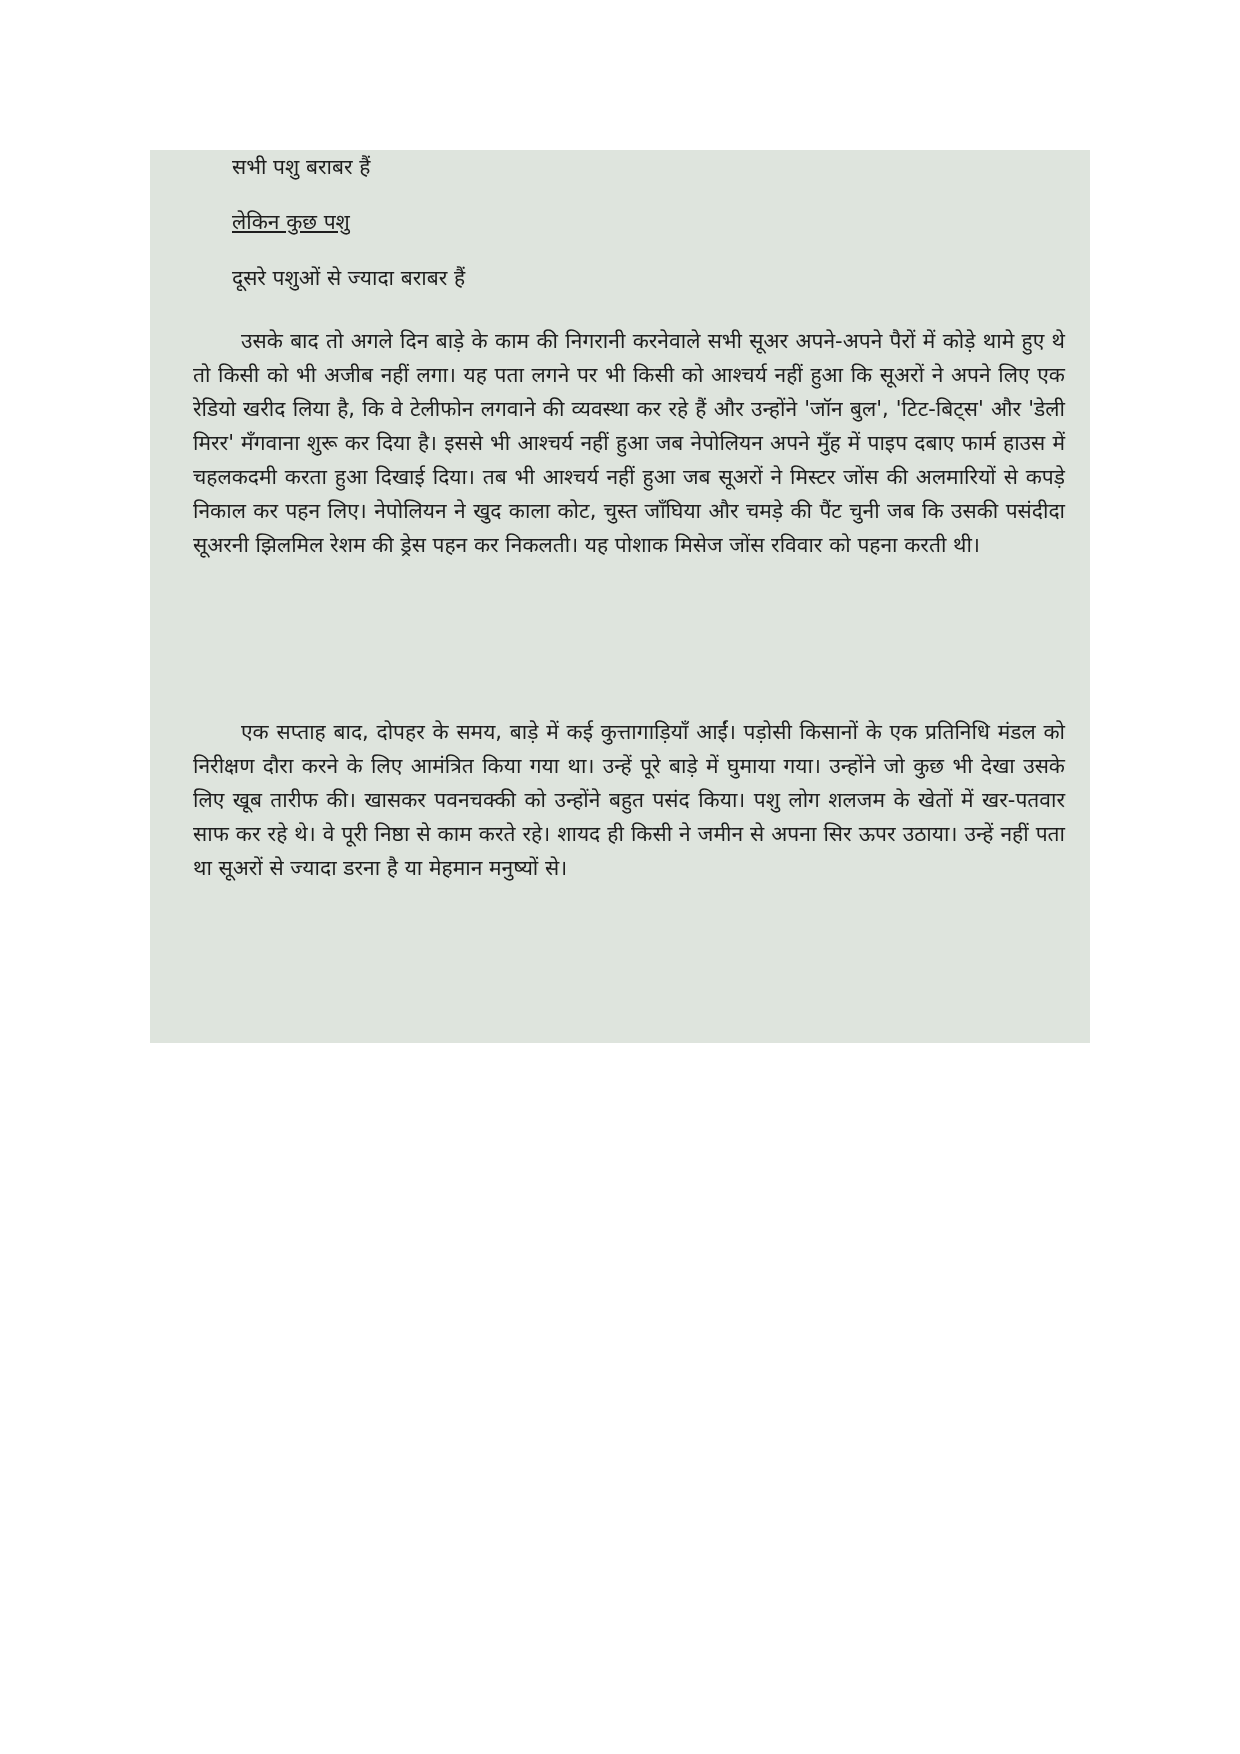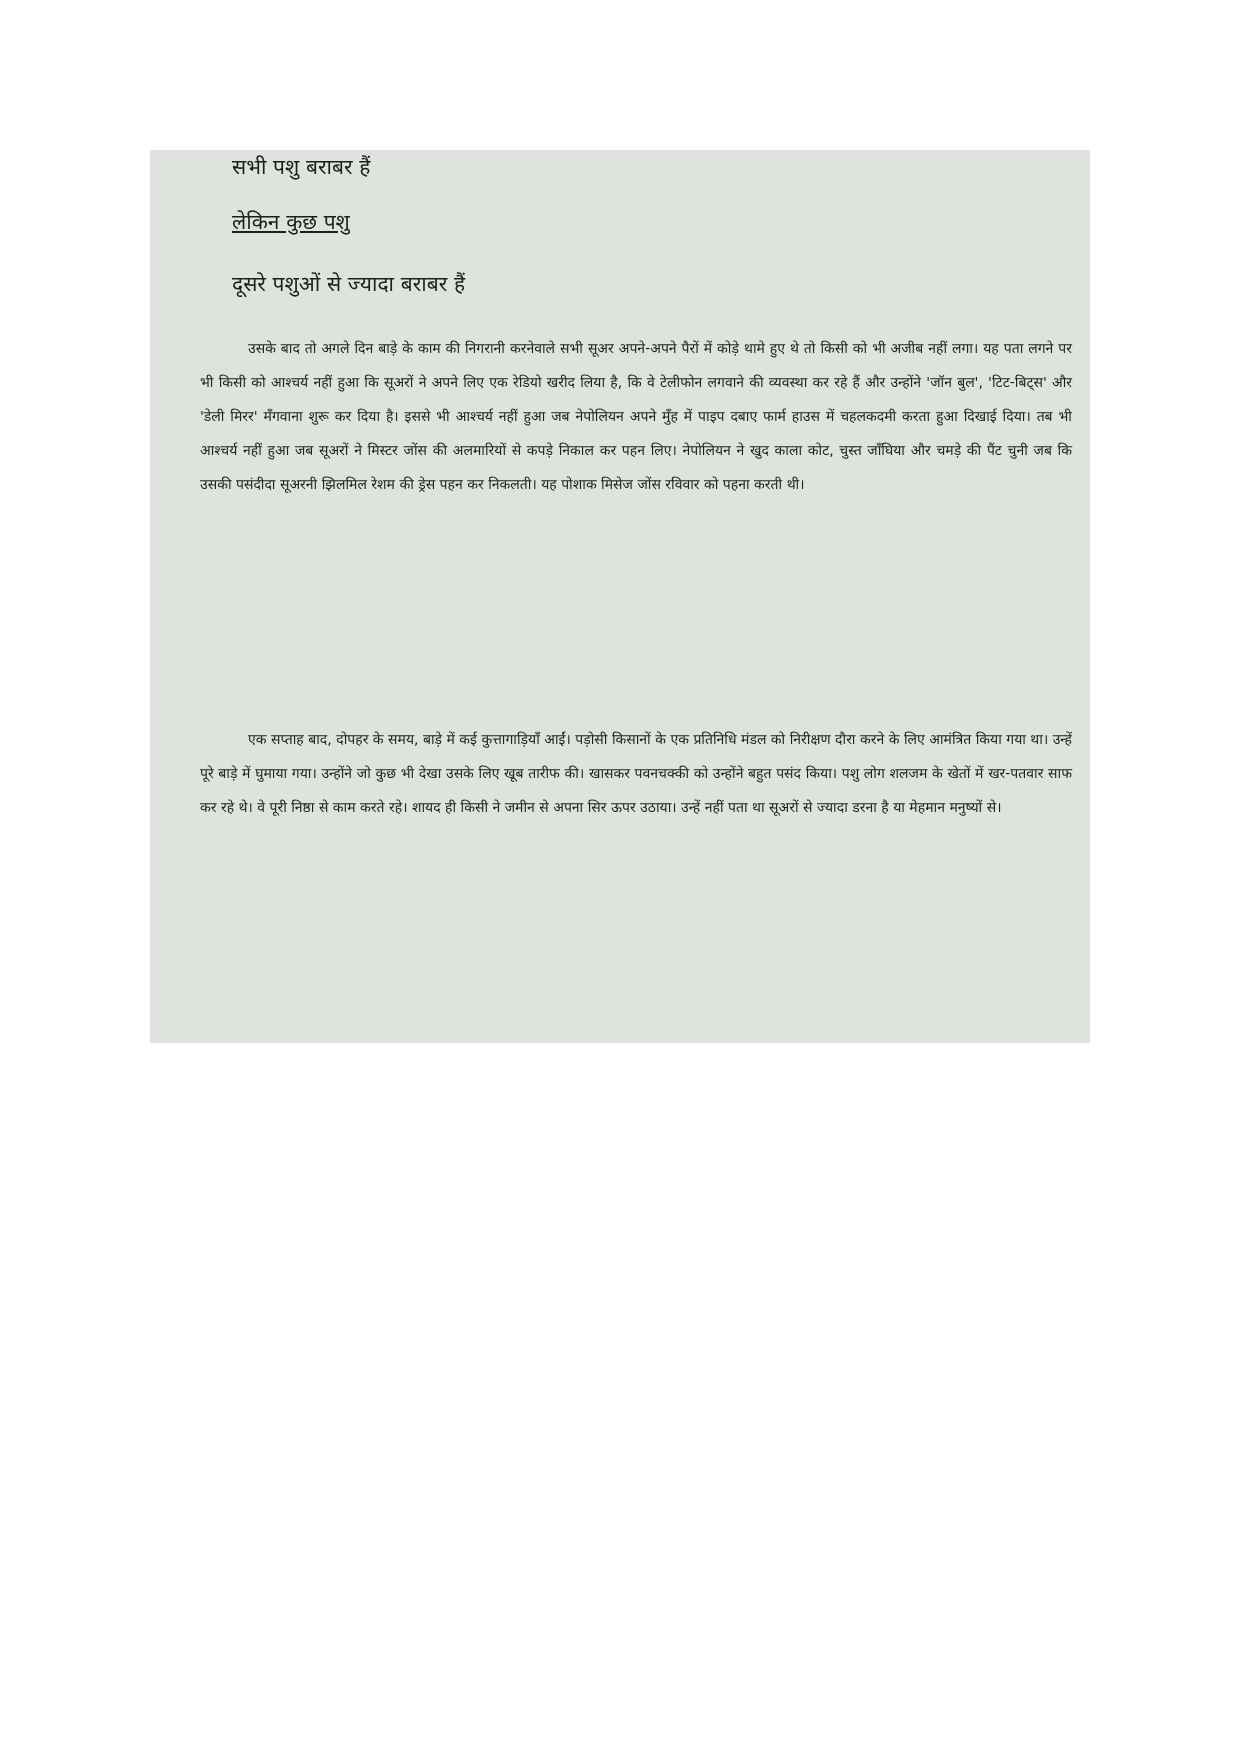--- a/index.html
+++ b/index.html
@@ -19,30 +19,30 @@
     left: 82px;
     margin: 0;
     font-size: 21px;
     white-space: nowrap;
     text-align: center;
   }
   .para {
     position: absolute;
     left: 34px;
     width: 872px;
-    margin: 16px;
+    margin: 9px;
     line-height: 34px;
     text-align: justify;
     text-indent: 48px;
-    font-size: 14px;
+    font-size: 21px;
   }
 </style>
 </head>
 <body>
 
 <div class="page-scan">
   <p class="verse-line" style="top:2px;">सभी पशु बराबर हैं</p>
   <p class="verse-line" style="top:57px;text-decoration:underline;">लेकिन कुछ पशु</p>
-  <p class="verse-line" style="top:119px;">दूसरे पशुओं से ज्यादा बराबर हैं</p>
+  <p class="verse-line" style="top:113px;">दूसरे पशुओं से ज्यादा बराबर हैं</p>
 
   <p class="para" style="top:165px;">उसके बाद तो अगले दिन बाड़े के काम की निगरानी करनेवाले सभी सूअर अपने-अपने पैरों में कोड़े थामे हुए थे तो किसी को भी अजीब नहीं लगा। यह पता लगने पर भी किसी को आश्चर्य नहीं हुआ कि सूअरों ने अपने लिए एक रेडियो खरीद लिया है, कि वे टेलीफोन लगवाने की व्यवस्था कर रहे हैं और उन्होंने 'जॉन बुल', 'टिट-बिट्स' और 'डेली मिरर' मँगवाना शुरू कर दिया है। इससे भी आश्चर्य नहीं हुआ जब नेपोलियन अपने मुँह में पाइप दबाए फार्म हाउस में चहलकदमी करता हुआ दिखाई दिया। तब भी आश्चर्य नहीं हुआ जब सूअरों ने मिस्टर जोंस की अलमारियों से कपड़े निकाल कर पहन लिए। नेपोलियन ने खुद काला कोट, चुस्त जाँघिया और चमड़े की पैंट चुनी जब कि उसकी पसंदीदा सूअरनी झिलमिल रेशम की ड्रेस पहन कर निकलती। यह पोशाक मिसेज जोंस रविवार को पहना करती थी।</p>
   <p class="para" style="top:556px;">एक सप्ताह बाद, दोपहर के समय, बाड़े में कई कुत्तागाड़ियाँ आईं। पड़ोसी किसानों के एक प्रतिनिधि मंडल को निरीक्षण दौरा करने के लिए आमंत्रित किया गया था। उन्हें पूरे बाड़े में घुमाया गया। उन्होंने जो कुछ भी देखा उसके लिए खूब तारीफ की। खासकर पवनचक्की को उन्होंने बहुत पसंद किया। पशु लोग शलजम के खेतों में खर-पतवार साफ कर रहे थे। वे पूरी निष्ठा से काम करते रहे। शायद ही किसी ने जमीन से अपना सिर ऊपर उठाया। उन्हें नहीं पता था सूअरों से ज्यादा डरना है या मेहमान मनुष्यों से।</p>
 </div>
 
 </body></html>

